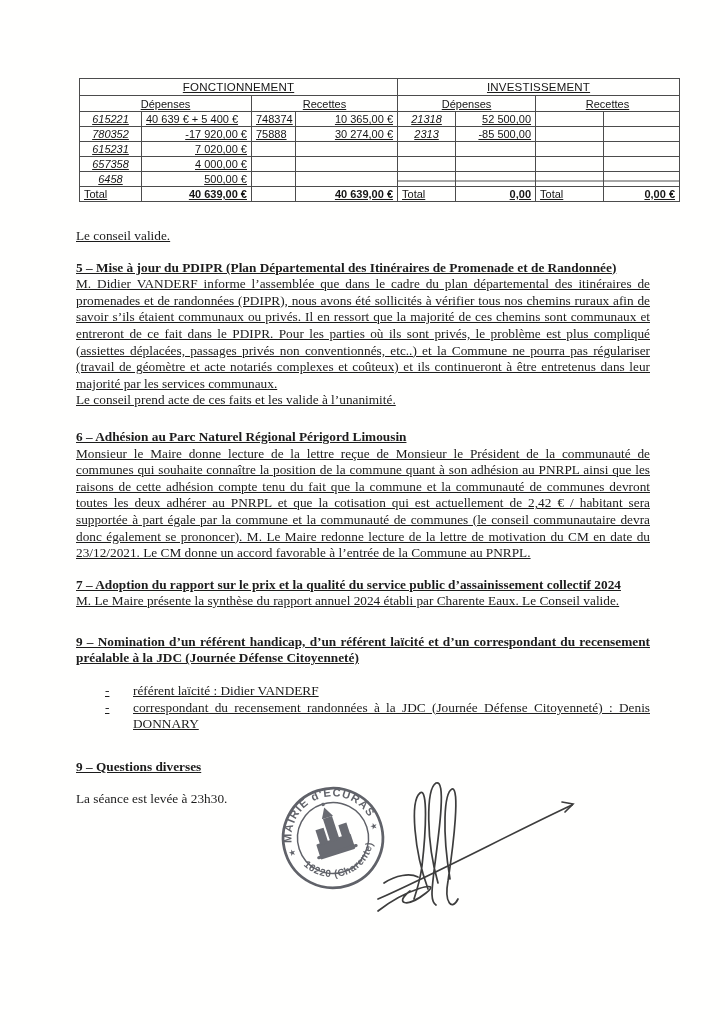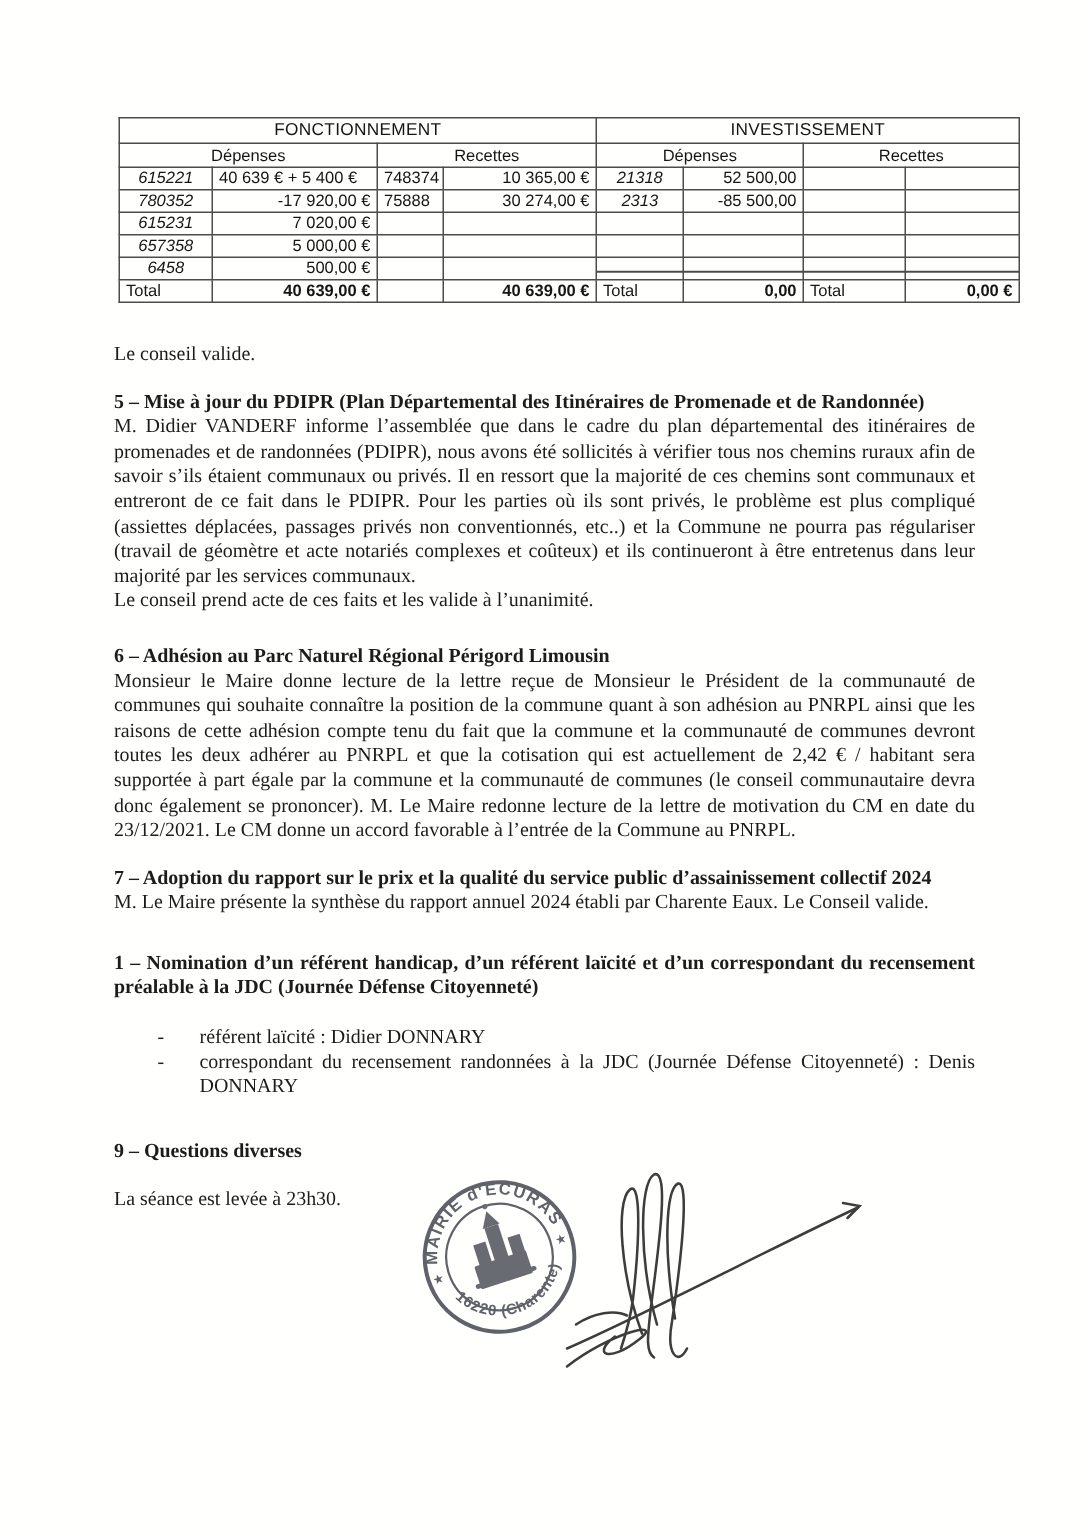--- a/index.html
+++ b/index.html
@@ -1,20 +1,20 @@
 <!DOCTYPE html>
 <html><head>
 <meta charset="utf-8">
 <style>
   * { margin:0; padding:0; box-sizing:border-box; }
   html,body { background:#ffffff; }
   .page {
     position:relative; width:725px; height:1024px; margin:0 auto;
     background:#fffffe; overflow:hidden;
-    font-family:"Liberation Serif", serif; color:#1c1c1c;
+    font-family:"Liberation Serif", serif; color:#1c1c1c;text-decoration:underline;
   }
   .content { padding:78px 75px 0 76px; }
 
   
   table.budget {
     border-collapse:collapse; table-layout:fixed; width:600px; margin-left:3px;
     font-family:"Liberation Sans", sans-serif; font-size:11px; color:#151515;
   }
   table.budget td { border:1px solid #4c4c4c; height:15px; padding:0 4px; overflow:hidden; white-space:nowrap; }
   table.budget tr.sec-row td { height:17px; text-align:center; font-size:11.5px; letter-spacing:.2px; }
@@ -113,21 +113,21 @@
         <td class="val">7 020,00 €</td>
         <td></td>
         <td></td>
         <td></td>
         <td></td>
         <td></td>
         <td></td>
       </tr>
       <tr>
         <td class="code">657358</td>
-        <td class="val">5 000,00 €</td>
+        <td class="val">4 000,00 €</td>
         <td></td>
         <td></td>
         <td></td>
         <td></td>
         <td></td>
         <td></td>
       </tr>
       <tr>
         <td class="code">6458</td>
         <td class="val">500,00 €</td>
@@ -157,25 +157,25 @@
       <p class="sec-heading mt-s5">5 – Mise à jour du PDIPR (Plan Départemental des Itinéraires de Promenade et de Randonnée)</p>
       <p class="para">M. Didier VANDERF informe l’assemblée que dans le cadre du plan départemental des itinéraires de promenades et de randonnées (PDIPR), nous avons été sollicités à vérifier tous nos chemins ruraux afin de savoir s’ils étaient communaux ou privés. Il en ressort que la majorité de ces chemins sont communaux et entreront de ce fait dans le PDIPR. Pour les parties où ils sont privés, le problème est plus compliqué (assiettes déplacées, passages privés non conventionnés, etc..) et la Commune ne pourra pas régulariser (travail de géomètre et acte notariés complexes et coûteux) et ils continueront à être entretenus dans leur majorité par les services communaux.</p>
       <p>Le conseil prend acte de ces faits et les valide à l’unanimité.</p>
 
       <p class="sec-heading mt-s6">6 – Adhésion au Parc Naturel Régional Périgord Limousin</p>
       <p class="para">Monsieur le Maire donne lecture de la lettre reçue de Monsieur le Président de la communauté de communes qui souhaite connaître la position de la commune quant à son adhésion au PNRPL ainsi que les raisons de cette adhésion compte tenu du fait que la commune et la communauté de communes devront toutes les deux adhérer au PNRPL et que la cotisation qui est actuellement de 2,42 € / habitant sera supportée à part égale par la commune et la communauté de communes (le conseil communautaire devra donc également se prononcer). M. Le Maire redonne lecture de la lettre de motivation du CM en date du 23/12/2021. Le CM donne un accord favorable à l’entrée de la Commune au PNRPL.</p>
 
       <p class="sec-heading mt-s7">7 – Adoption du rapport sur le prix et la qualité du service public d’assainissement collectif 2024</p>
       <p class="para">M. Le Maire présente la synthèse du rapport annuel 2024 établi par Charente Eaux. Le Conseil valide.</p>
 
-      <p class="sec-heading mt-s8">1 – Nomination d’un référent handicap, d’un référent laïcité et d’un correspondant du recensement préalable à la JDC (Journée Défense Citoyenneté)</p>
+      <p class="sec-heading mt-s8">9 – Nomination d’un référent handicap, d’un référent laïcité et d’un correspondant du recensement préalable à la JDC (Journée Défense Citoyenneté)</p>
       <div class="bullets">
         <div class="bullet-row">
           <span class="bullet-dash">-</span>
-          <span class="bullet-text">référent laïcité : Didier DONNARY</span>
+          <span class="bullet-text">référent laïcité : Didier VANDERF</span>
         </div>
         <div class="bullet-row">
           <span class="bullet-dash">-</span>
           <span class="bullet-text">correspondant du recensement randonnées à la JDC (Journée Défense Citoyenneté) : Denis DONNARY</span>
         </div>
       </div>
 
       <p class="sec-heading mt-s9">9 – Questions diverses</p>
 
 

